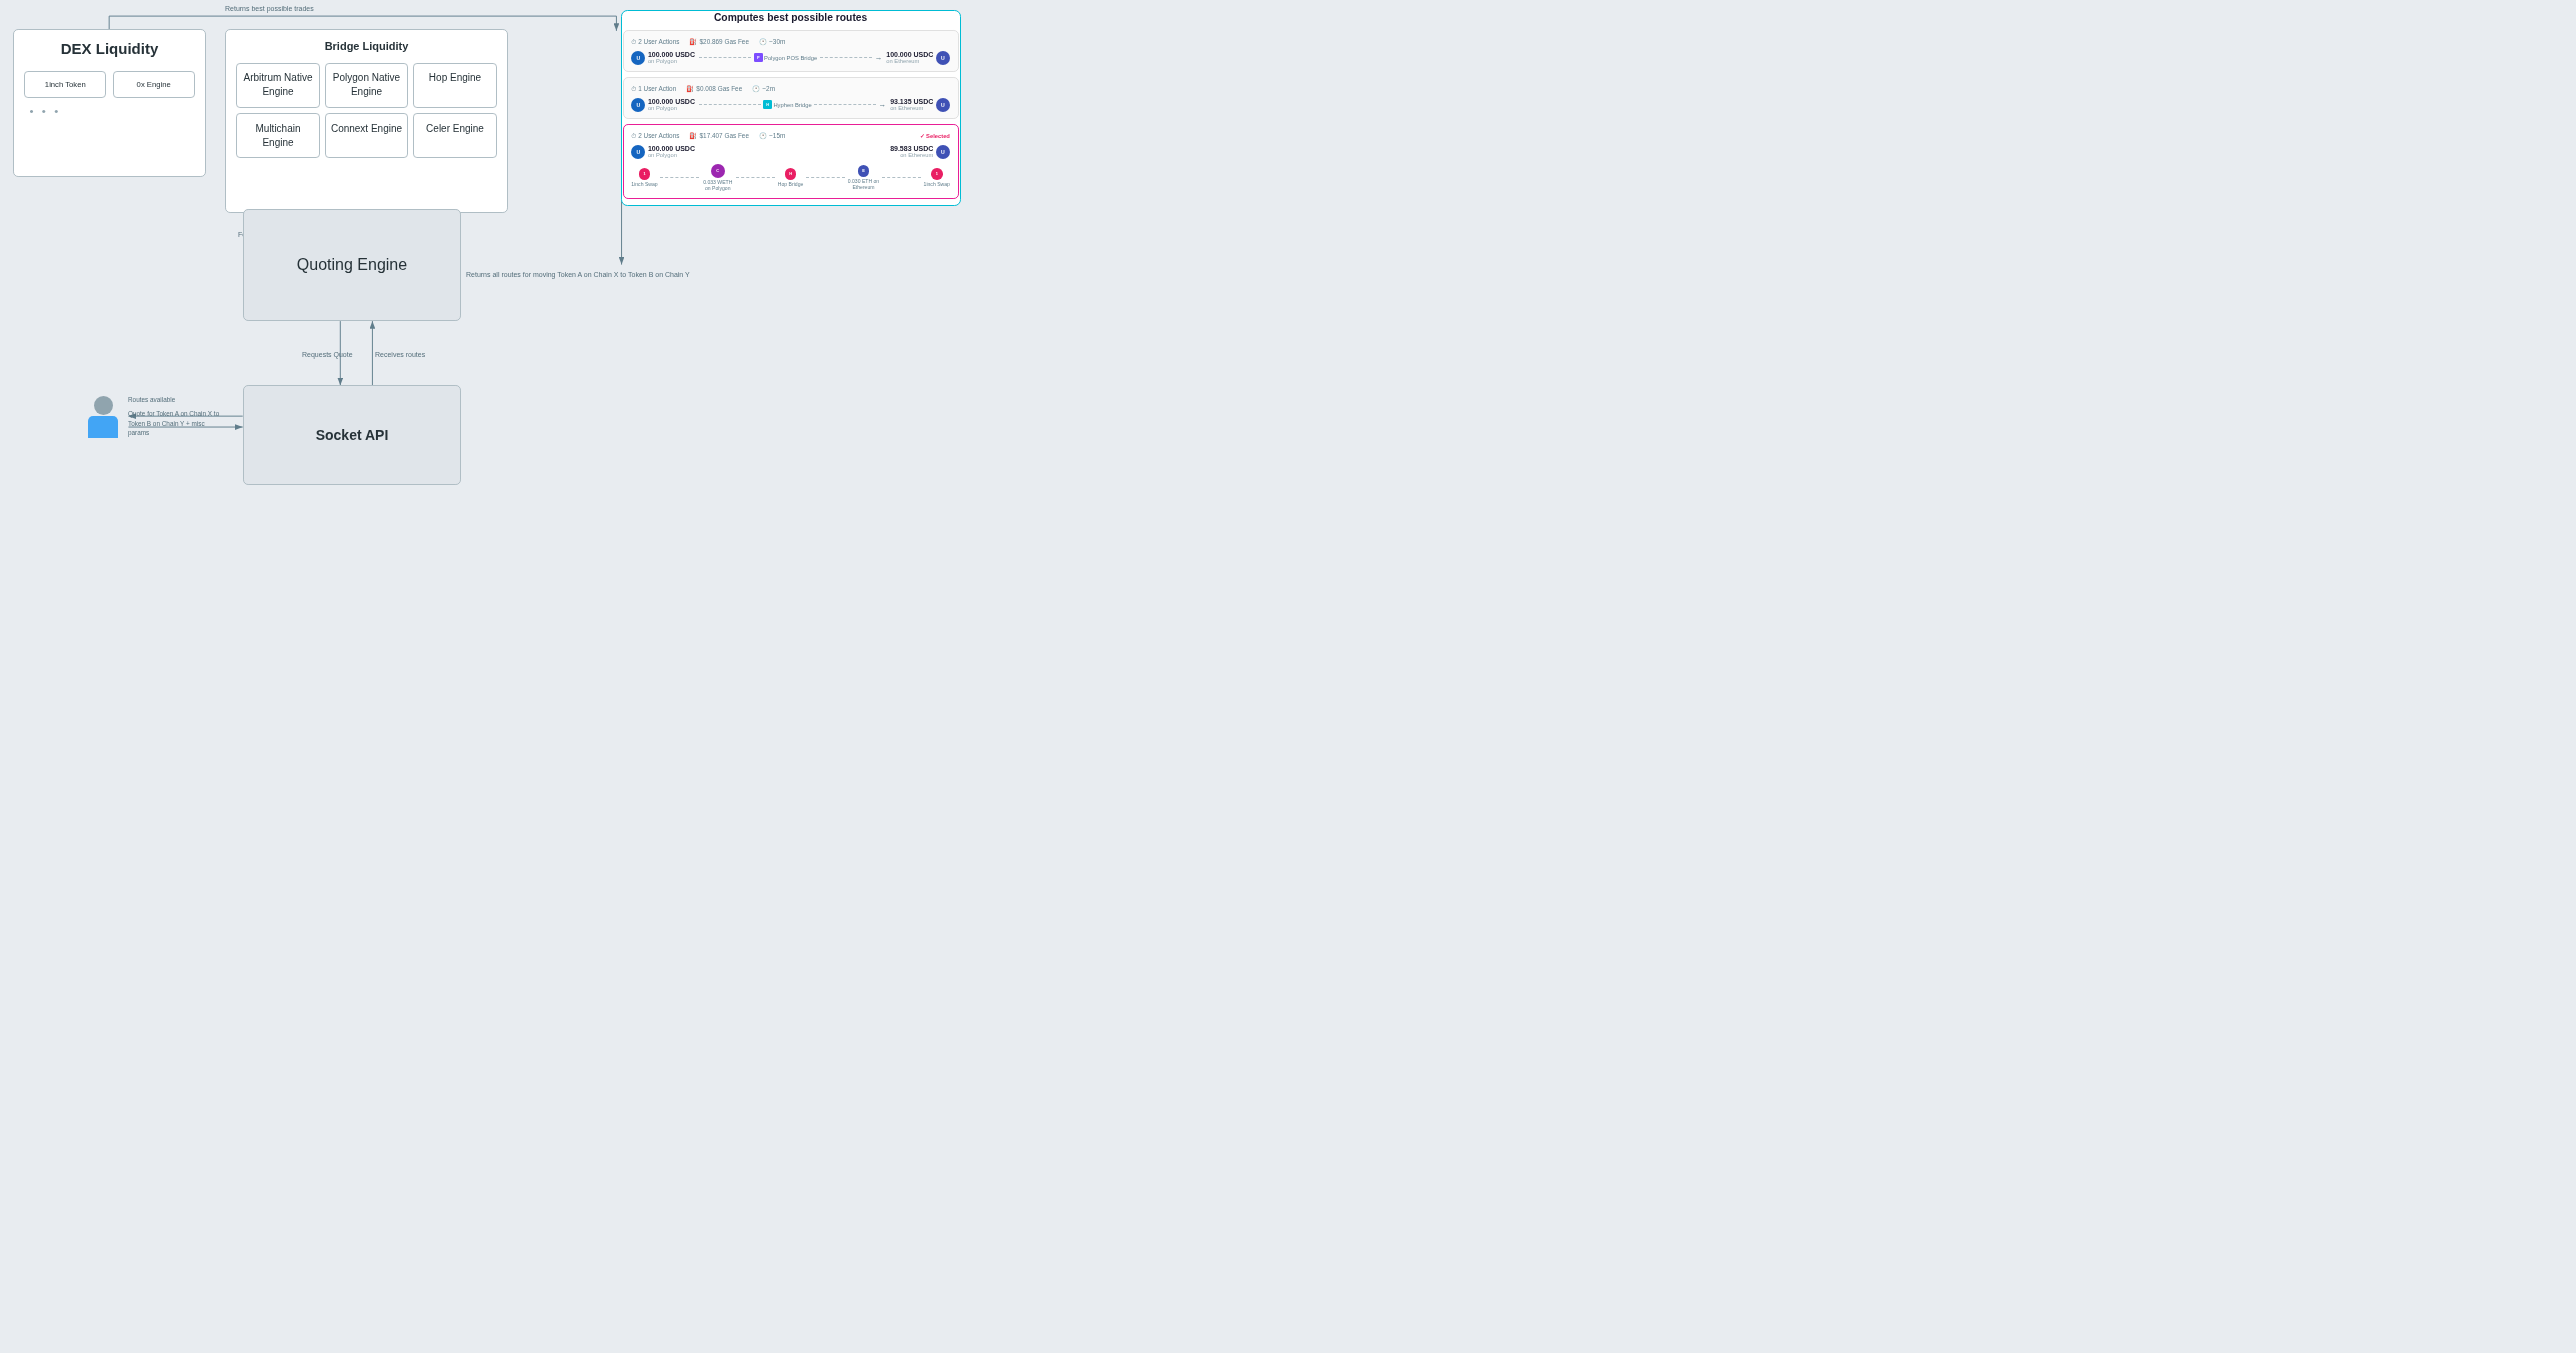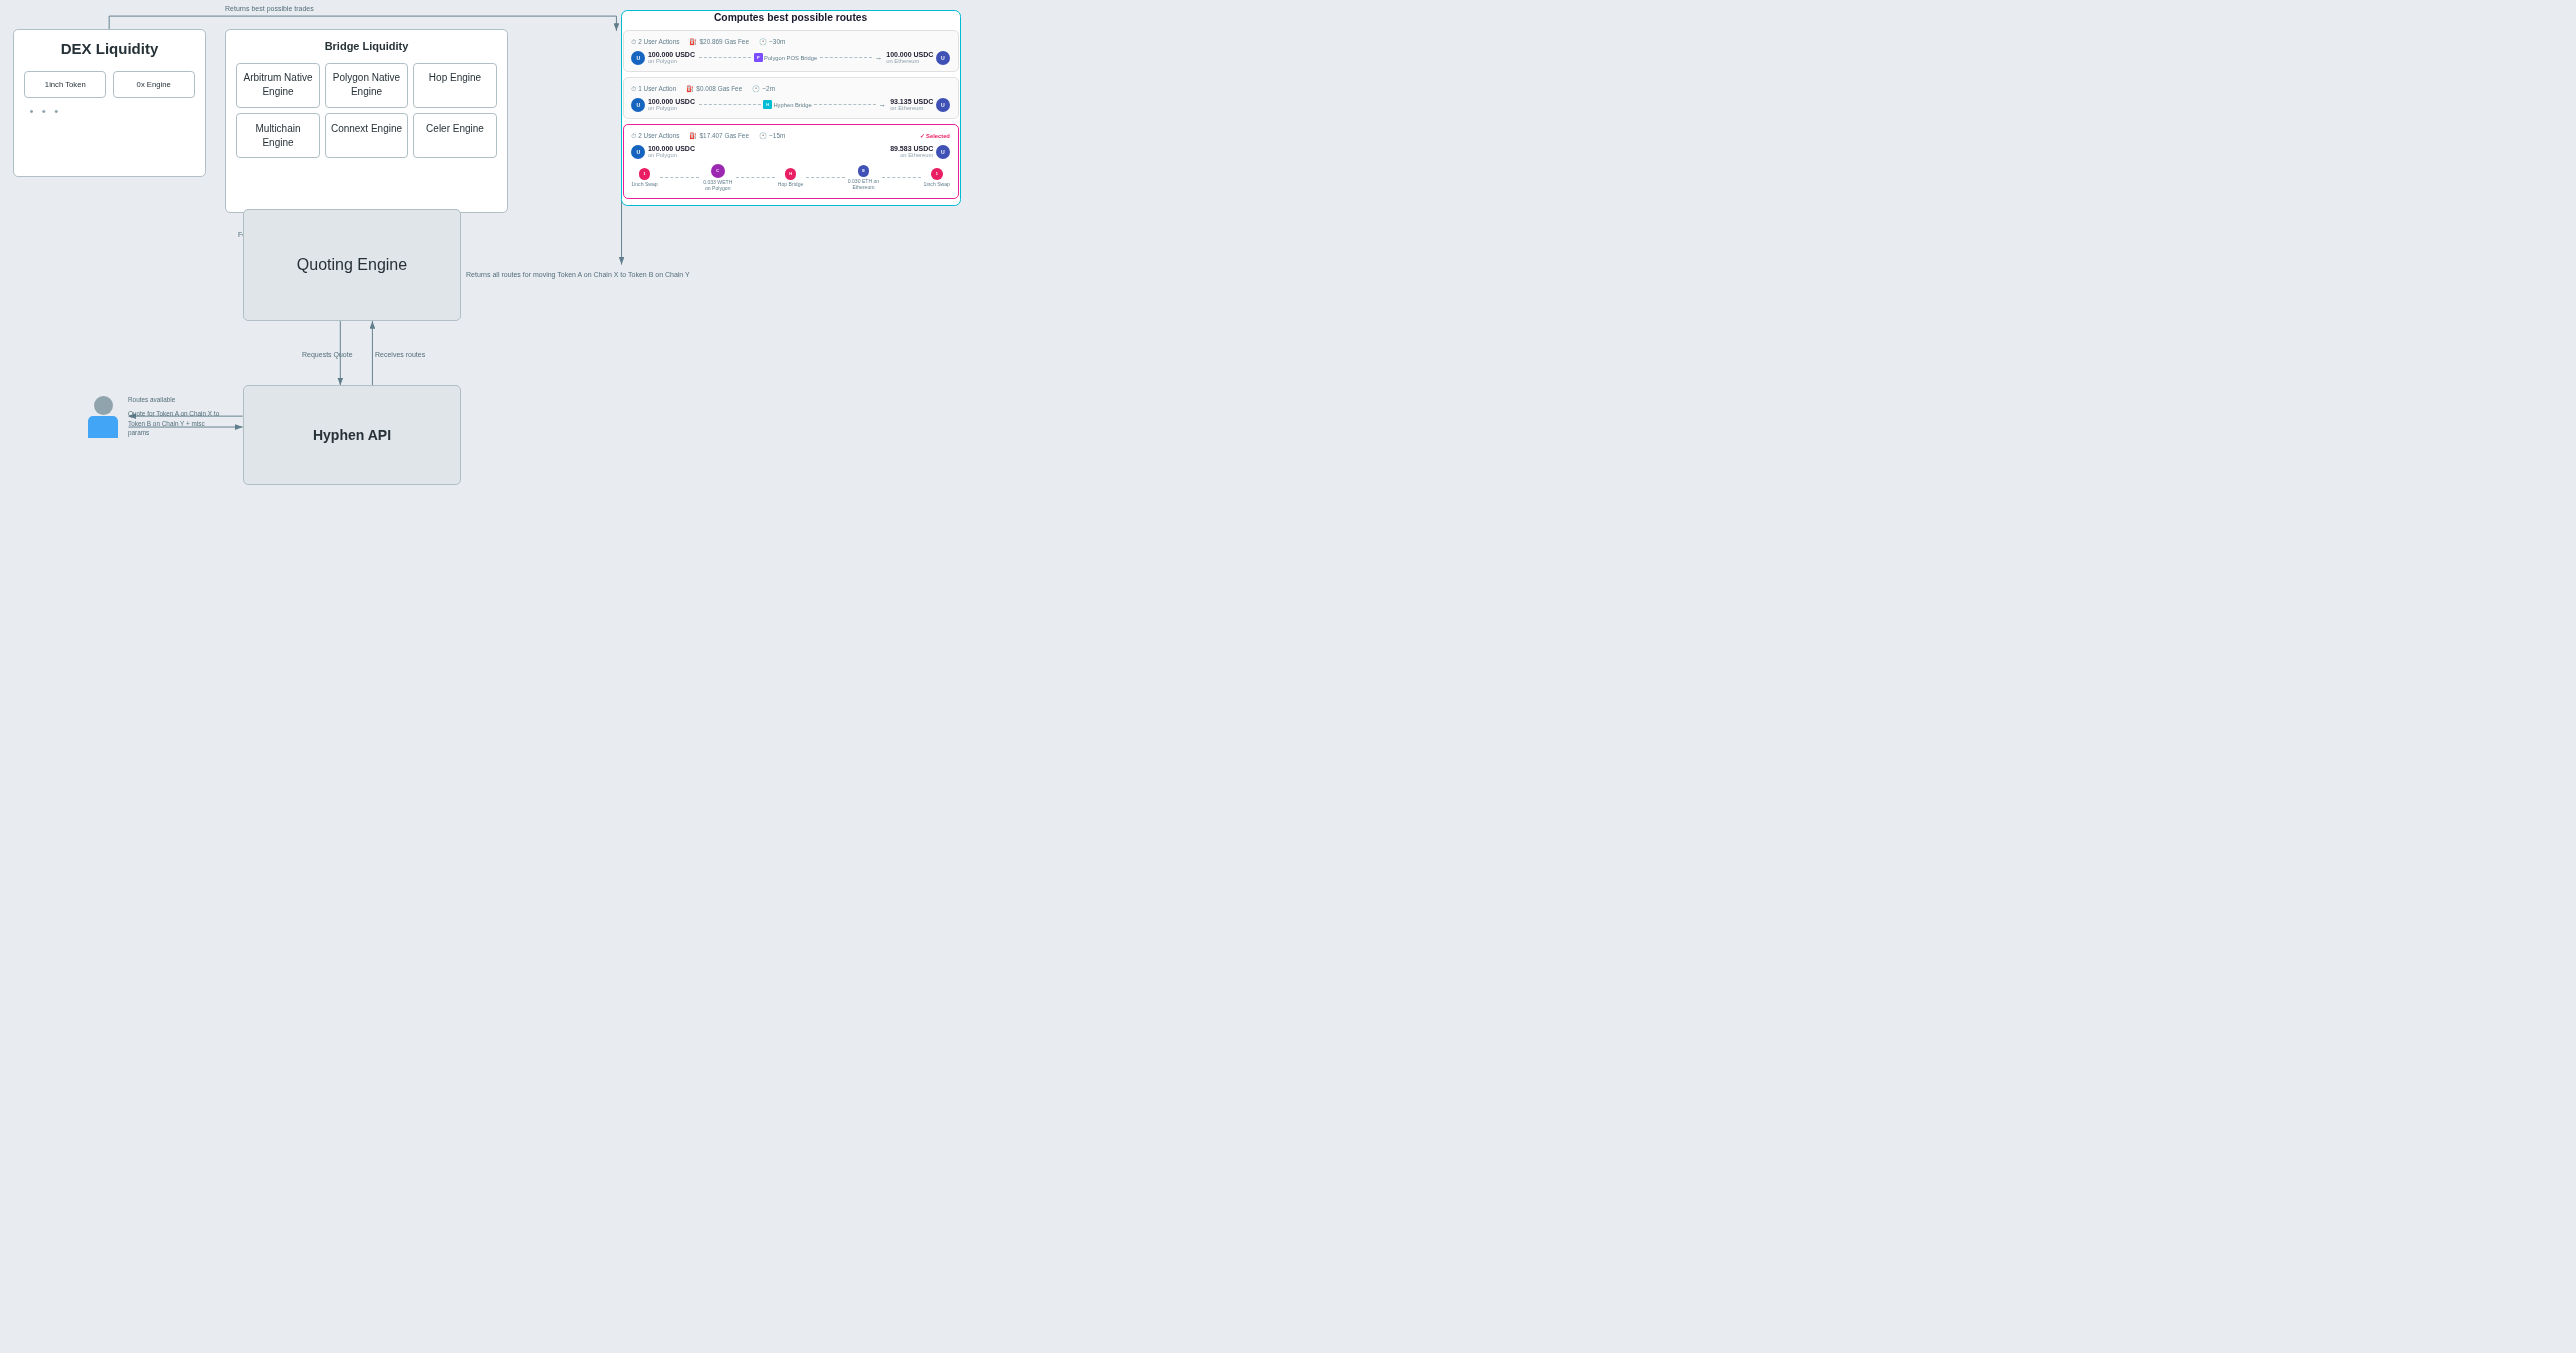--- a/index.html
+++ b/index.html
@@ -405,21 +405,21 @@
     <div class="box-title">Quoting Engine</div>
   </div>
 
   <div class="arrow-label" style="left:466px; top:271px;">Returns all routes for moving Token A on Chain X to Token B on Chain Y</div>
 
   <div class="arrow-label" style="left:302px; top:351px;">Requests Quote</div>
 
   <div class="arrow-label" style="left:375px; top:351px;">Receives routes</div>
 
   <div class="socket-box">
-    <div class="box-title">Hyphen API</div>
+    <div class="box-title">Socket API</div>
   </div>
 
   <div class="user-avatar">
     <div class="avatar-head"></div>
     <div class="avatar-body"></div>
   </div>
 
   <div class="user-labels">
     <div style="font-size:6.4px;color:#546e7a;">Routes available</div>
     <div style="font-size:6.4px;color:#546e7a;margin-top:3.9px;line-height:1.5;">Quote for Token A on Chain X to<br>Token B on Chain Y + misc<br>params</div>

